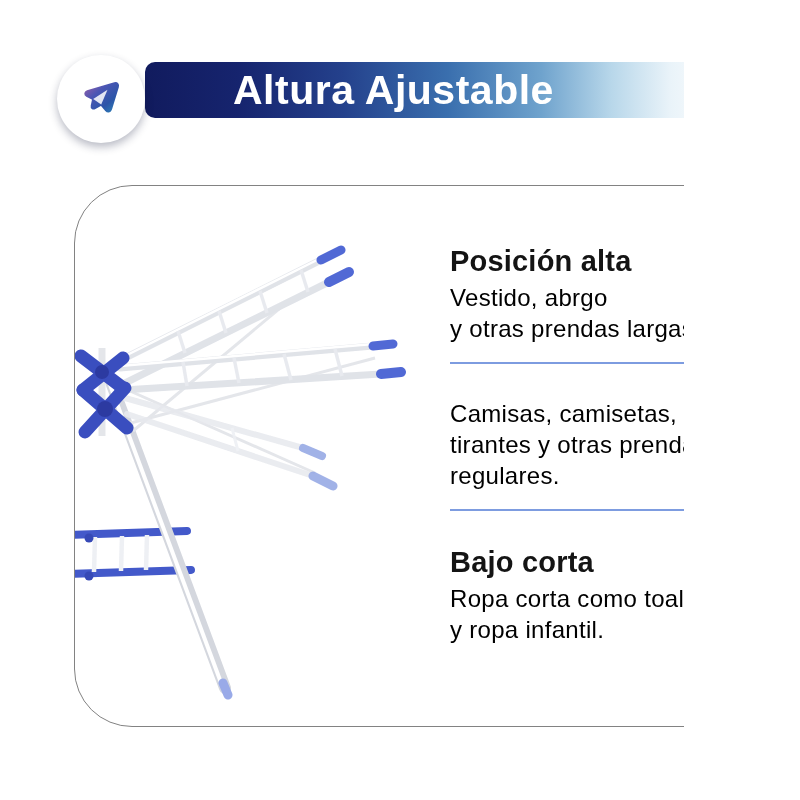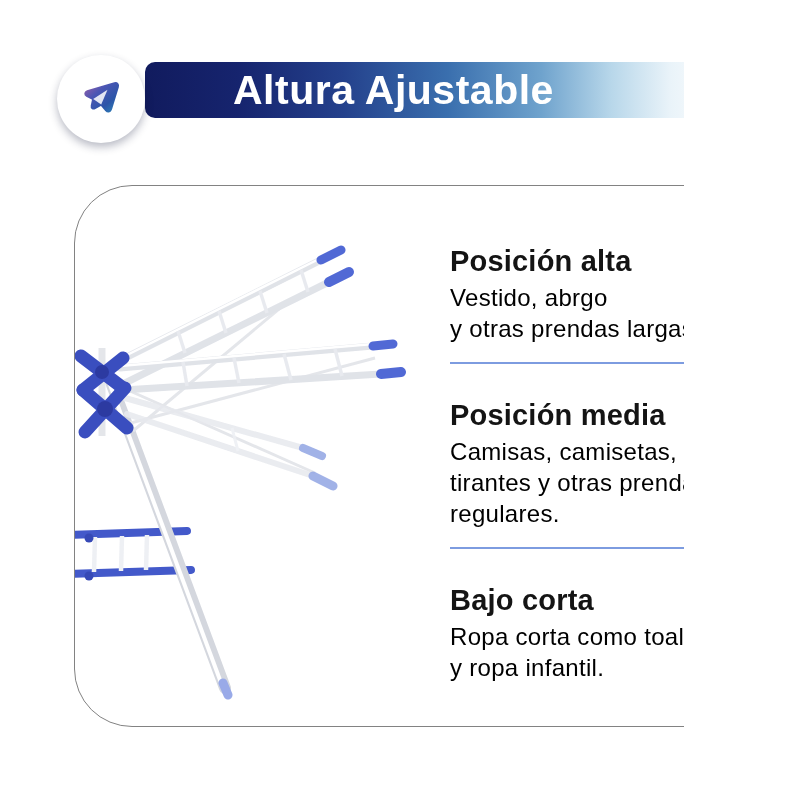--- a/index.html
+++ b/index.html
@@ -138,21 +138,20 @@
 
       <div class="sec">
         <h3>Posición alta</h3>
         <p>Vestido, abrgo
 y otras prendas largas.</p>
       </div>
 
       <hr class="divider">
 
       <div class="sec">
-        <h3>Posición media</h3>
         <p>Camisas, camisetas,
 tirantes y otras prendas
 regulares.</p>
       </div>
 
       <hr class="divider">
 
       <div class="sec">
         <h3>Bajo corta</h3>
         <p>Ropa corta como toallas

